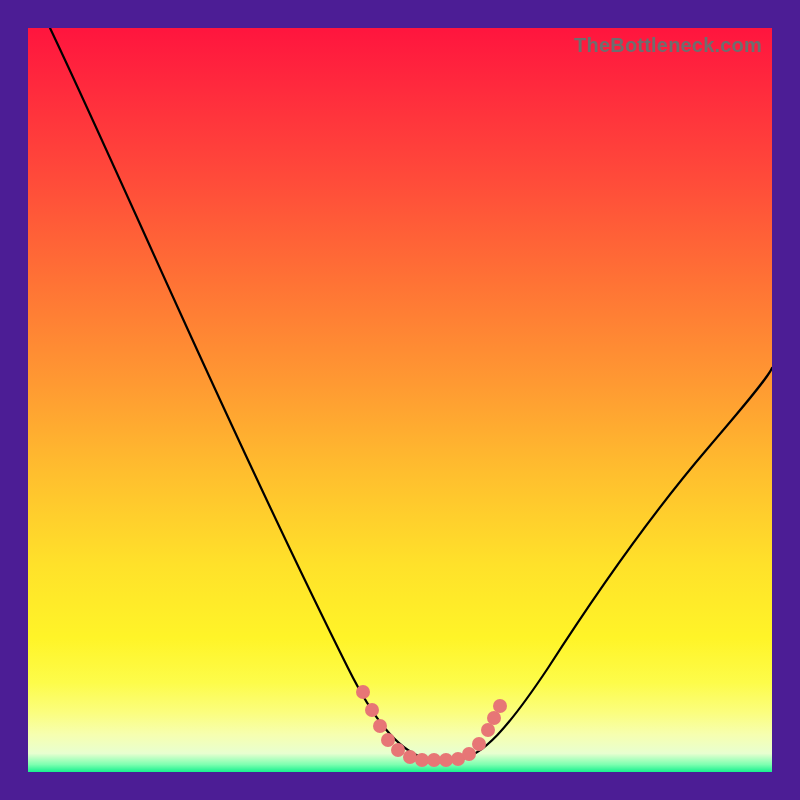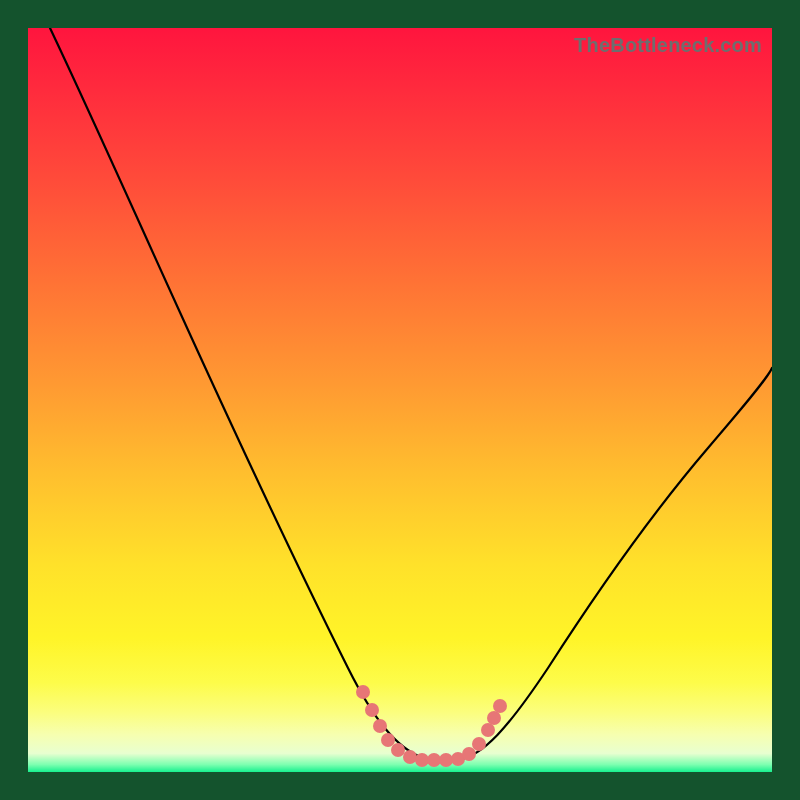--- a/index.html
+++ b/index.html
@@ -8,21 +8,21 @@
     width: 800px;
     height: 800px;
     background: #000;
     overflow: hidden;
     font-family: Arial, Helvetica, sans-serif;
   }
   .frame {
     position: relative;
     width: 800px;
     height: 800px;
-    background: #14532d;
+    background: #4c1d95;
     text-align: right;
   }
   .plot-area {
     position: absolute;
     left: 28px;
     top: 28px;
     width: 744px;
     height: 744px;
     
     background: linear-gradient(

